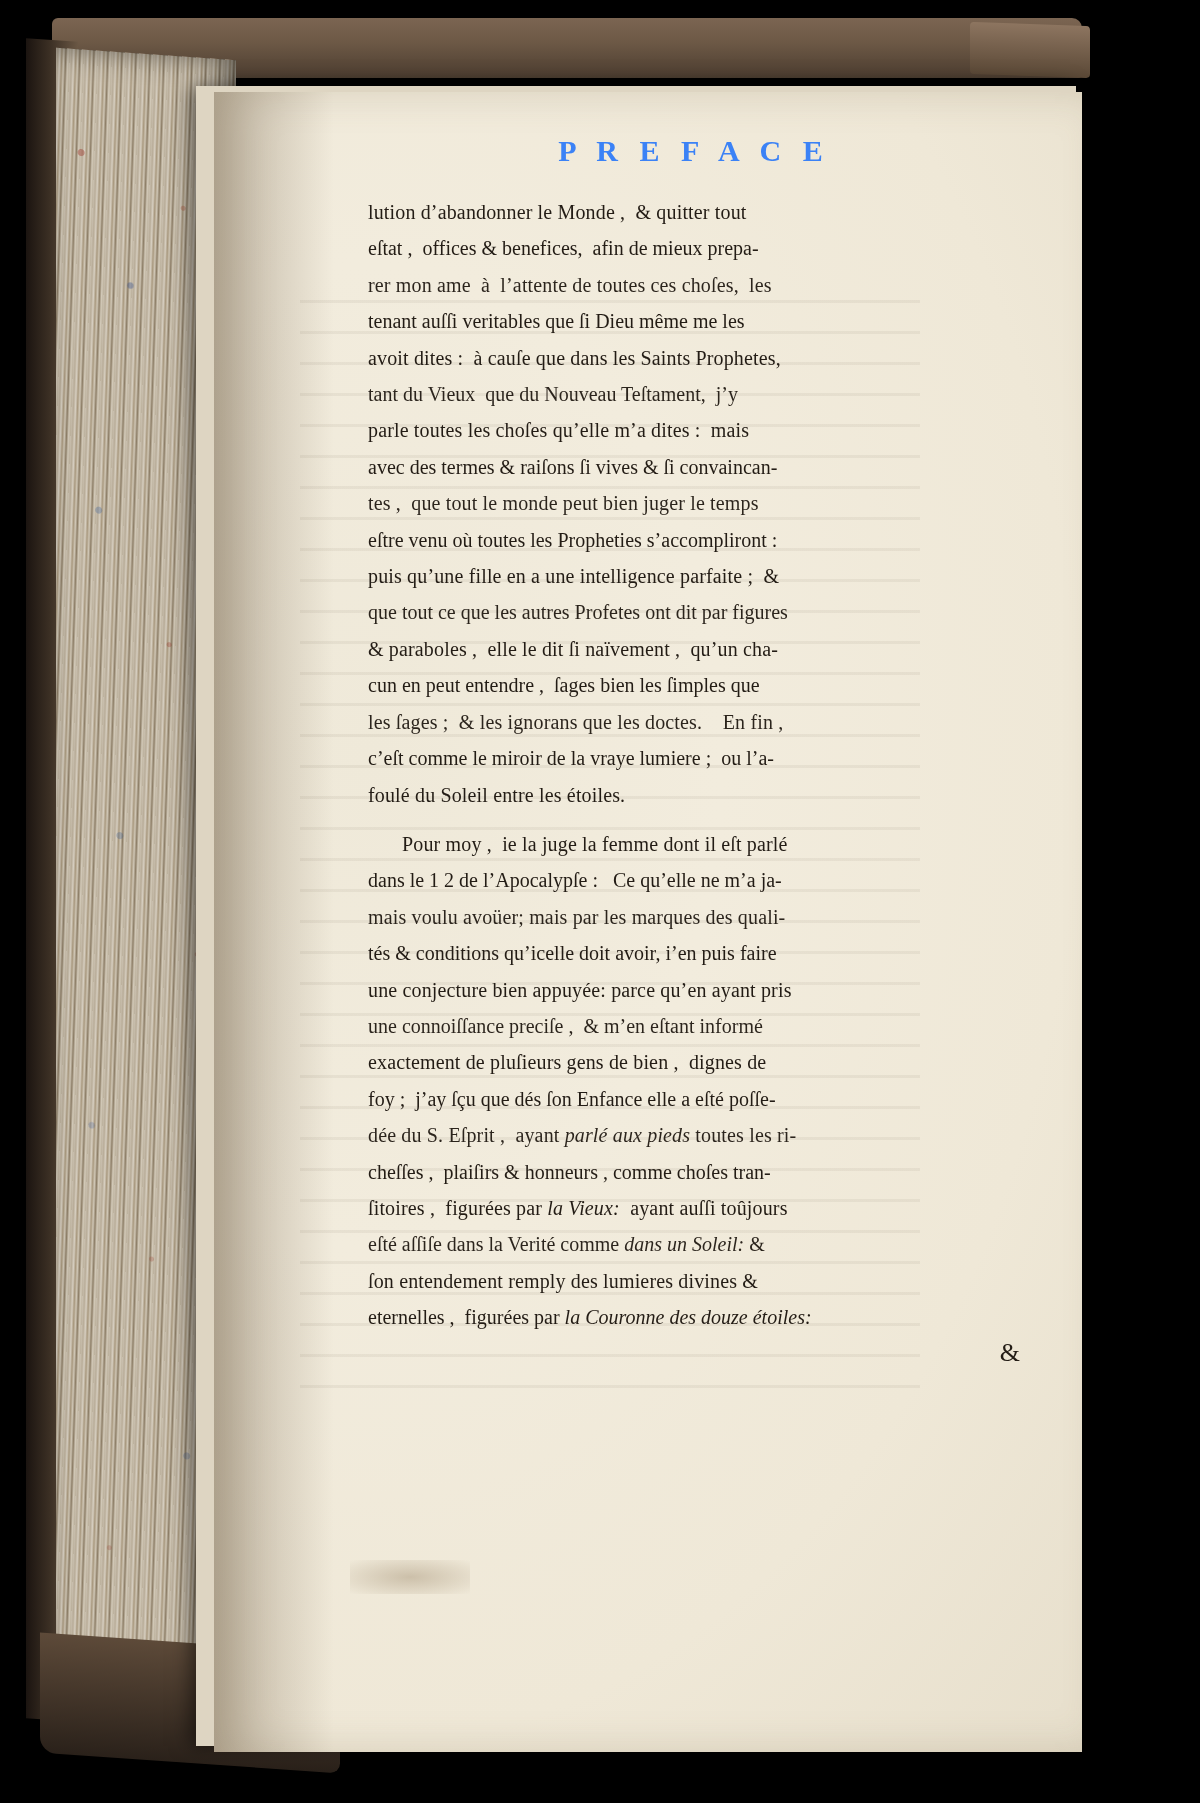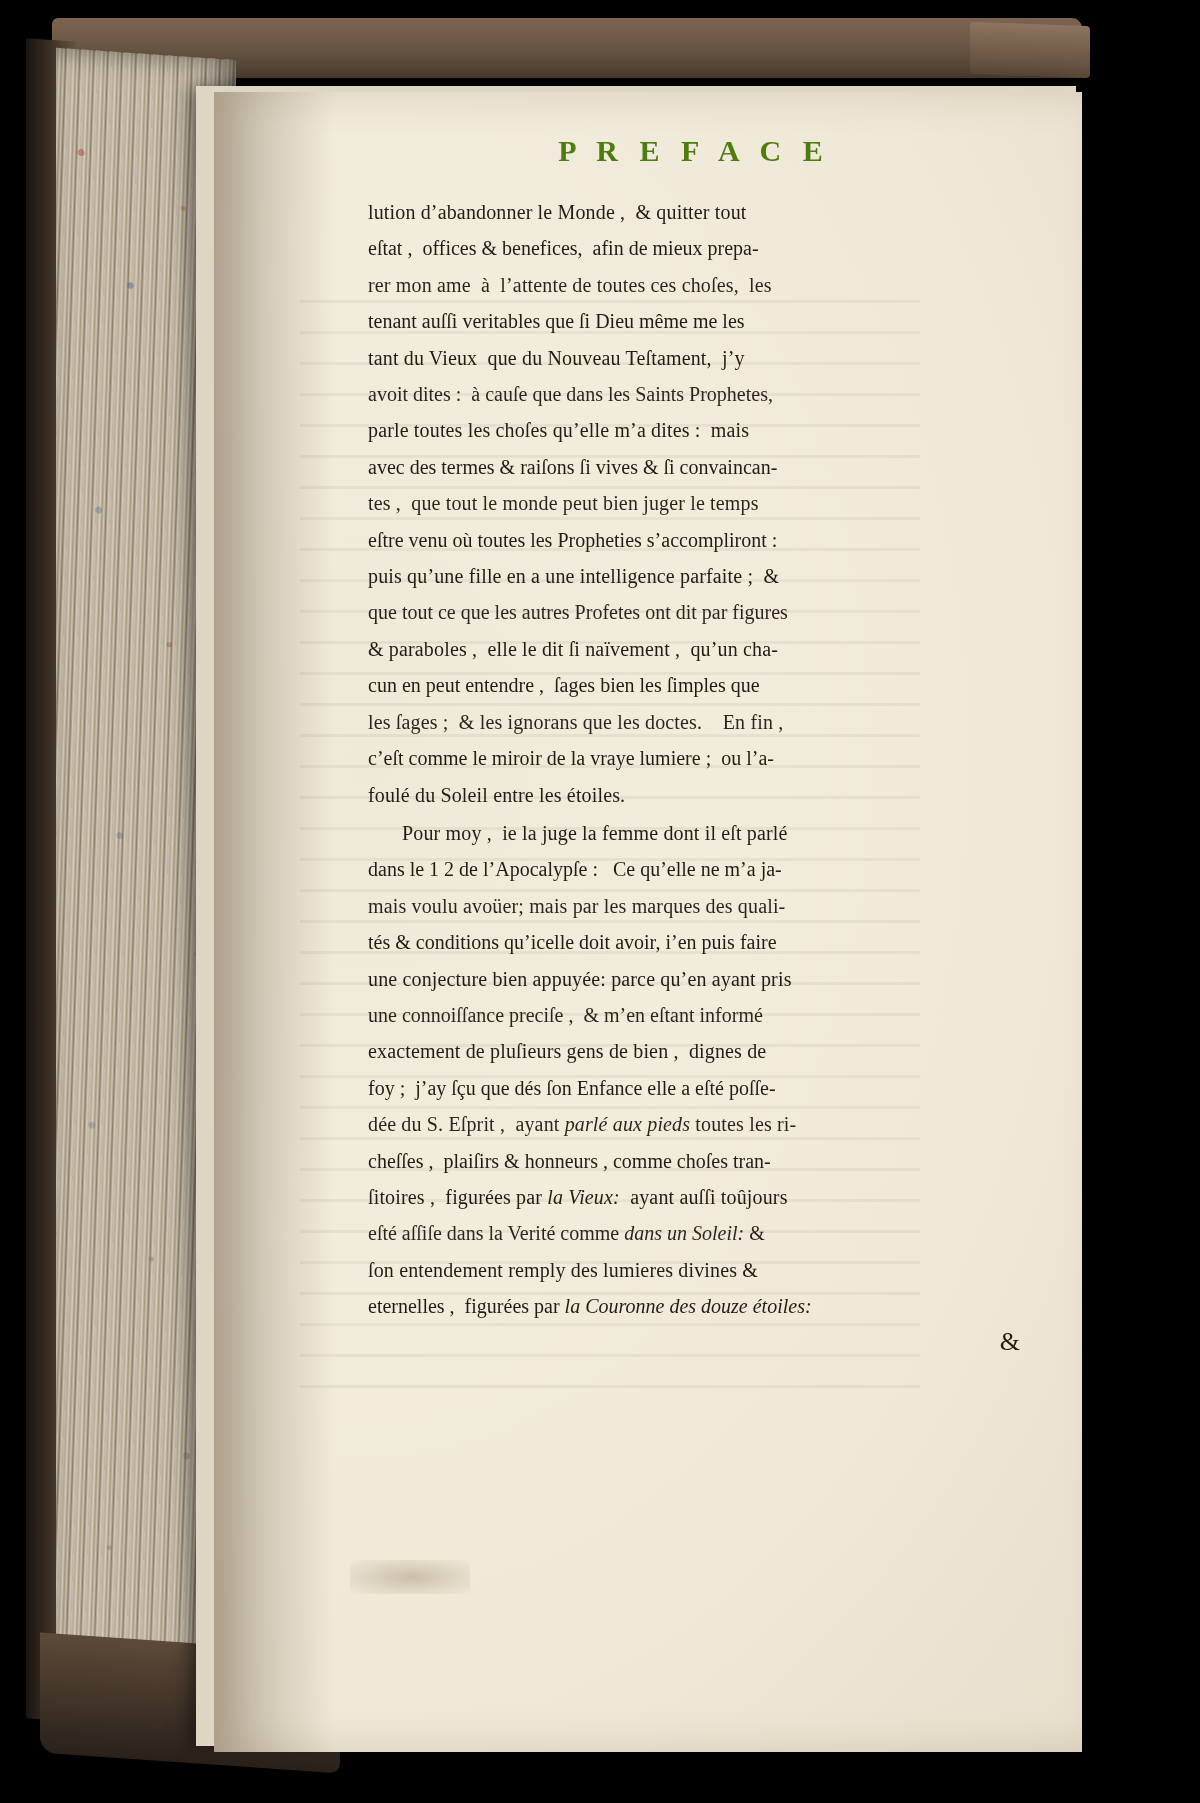--- a/index.html
+++ b/index.html
@@ -125,41 +125,41 @@
   
   .text-col {
     position: absolute;
     left: 368px; top: 134px;
     width: 652px;
   }
   .page-title {
     text-align: center;
     font-size: 30px;
     letter-spacing: 7px;
-    color: #4d7c0f;
+    color: #3b82f6;
     font-weight: 600;
     margin-bottom: 26px;
     font-family: "Liberation Serif", serif;
   }
   .para {
     color: #231c15;
     font-size: 20px;
     line-height: 36.4px;
     text-align: justify;
     text-justify: inter-word;
     font-family: "Liberation Serif", serif;
   }
   .para .ln {
     display: block;
     white-space: pre-wrap;
   }
   .para.indent .ln:first-child {
     text-indent: 34px;
   }
-  .para + .para { margin-top: 2px; }
+  .para + .para { margin-top: 13px; }
   .it { font-style: italic; }
   .catchword {
     text-align: right;
     font-size: 26px;
     color: #231c15;
     margin-top: 2px;
   }
   
   .para .ln:nth-child(odd) { letter-spacing: 0.15px; }
   .para .ln:nth-child(3n) { opacity: 0.96; }
@@ -183,22 +183,22 @@
 
   <div class="text-col">
 
     <div class="page-title">P R E F A C E</div>
 
     <div class="para">
       <span class="ln">lution d’abandonner le Monde ,  &amp; quitter tout</span>
       <span class="ln">eſtat ,  offices &amp; benefices,  afin de mieux prepa-</span>
       <span class="ln">rer mon ame  à  l’attente de toutes ces choſes,  les</span>
       <span class="ln">tenant auſſi veritables que ſi Dieu même me les</span>
+      <span class="ln">avoit dites :  à cauſe que dans les Saints Prophetes,</span>
       <span class="ln">tant du Vieux  que du Nouveau Teſtament,  j’y</span>
-      <span class="ln">avoit dites :  à cauſe que dans les Saints Prophetes,</span>
       <span class="ln">parle toutes les choſes qu’elle m’a dites :  mais</span>
       <span class="ln">avec des termes &amp; raiſons ſi vives &amp; ſi convaincan-</span>
       <span class="ln">tes ,  que tout le monde peut bien juger le temps</span>
       <span class="ln">eſtre venu où toutes les Propheties s’accompliront :</span>
       <span class="ln">puis qu’une fille en a une intelligence parfaite ;  &amp;</span>
       <span class="ln">que tout ce que les autres Profetes ont dit par figures</span>
       <span class="ln">&amp; paraboles ,  elle le dit ſi naïvement ,  qu’un cha-</span>
       <span class="ln">cun en peut entendre ,  ſages bien les ſimples que</span>
       <span class="ln">les ſages ;  &amp; les ignorans que les doctes.    En fin ,</span>
       <span class="ln">c’eſt comme le miroir de la vraye lumiere ;  ou l’a-</span>

